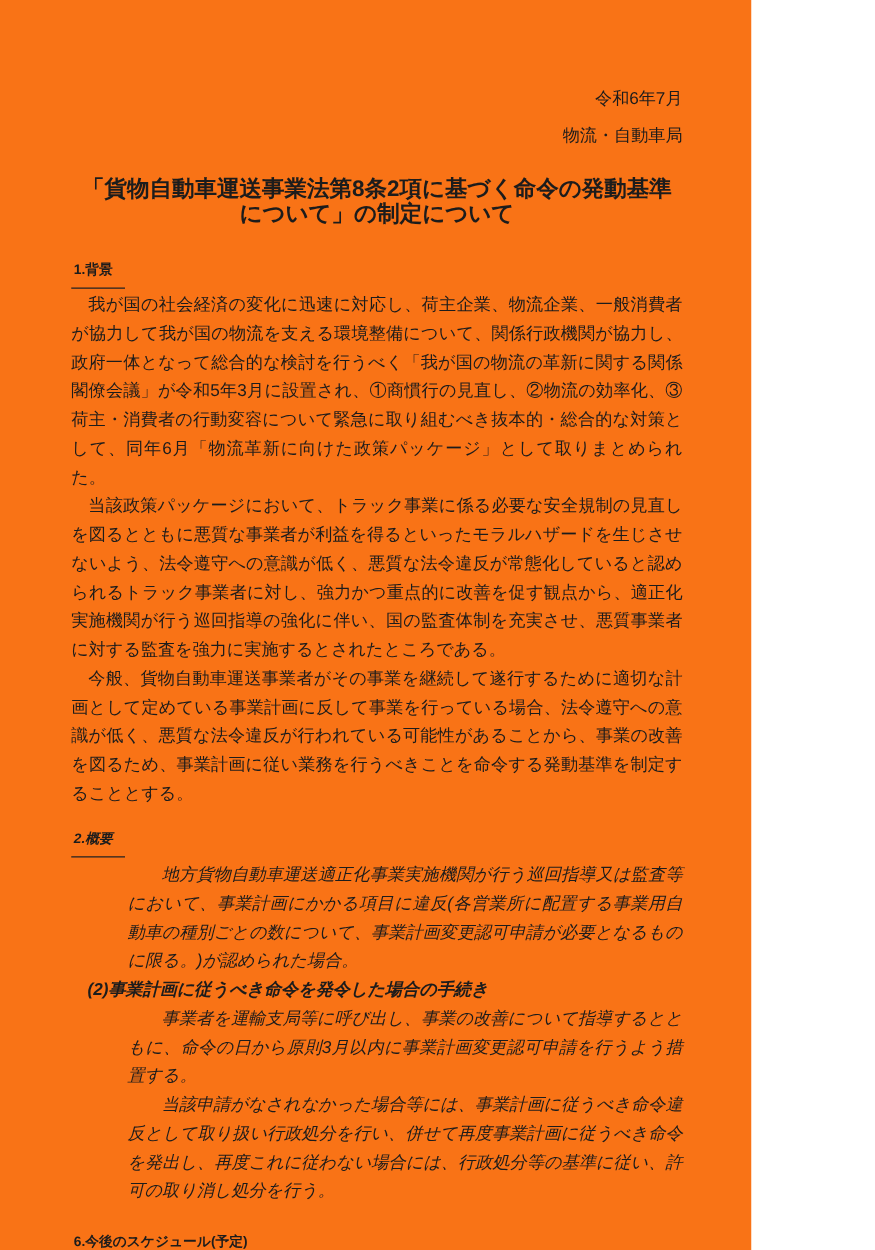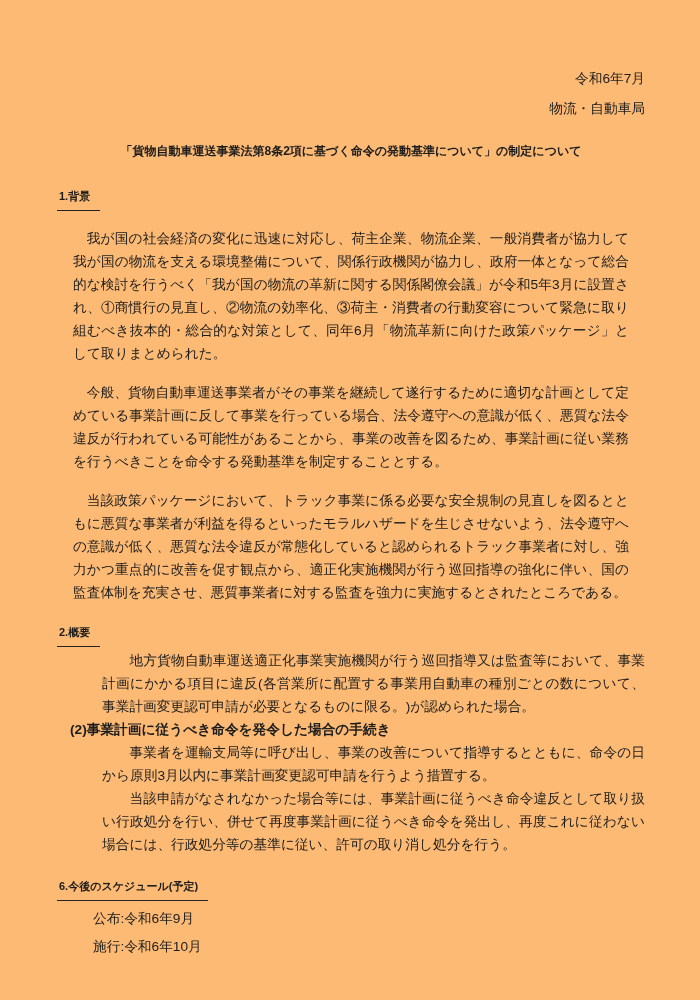--- a/index.html
+++ b/index.html
@@ -1,37 +1,37 @@
 <!DOCTYPE html>
 <html><head>
 <meta charset="utf-8">
 <style>
   * { margin:0; padding:0; box-sizing:border-box; }
   html, body { background:#ffffff; }
   body { width:700px; height:1000px; font-family:"Liberation Sans", sans-serif; }
   .page {
-    position:relative; width:700px; height:1000px; background:#fdba74;
+    position:relative; width:601px; height:1000px; background:#f97316;
     padding:64px 55px 28px 57px; overflow:hidden;
     color:#1c1c1c; font-size:13.7px; line-height:23px;
   }
   .doc-header { text-align:right; }
   .doc-header .hline { line-height:30px; font-size:13.7px; }
   .doc-title {
-    text-align:center; font-weight:bold; font-size:12px;
+    text-align:center; font-weight:bold; font-size:18px;
     margin-top:17px; line-height:20px;
   }
   .section h2 { font-size:11px; line-height:25px; font-weight:bold; }
   .sec-underline {
     display:inline-block; border-bottom:1.5px solid #222222;
     padding:0 10px 1px 2px;
   }
   .sec1 { margin-top:23px; }
   .sec1 h2 { margin-bottom:1px; }
-  p.body-par { text-indent:1em; text-align:justify; margin:16px; }
-  .sec2 { margin-top:13px; }
+  p.body-par { text-indent:1em; text-align:justify; margin:0; }
+  .sec2 { margin-top:13px;font-style:italic; }
   .sec2 h2 { margin-bottom:2px; }
   .item-heading { font-weight:bold; margin-left:13px; line-height:23px; }
   p.item-par { margin:0 0 0 45px; text-indent:2em; text-align:justify; }
   .sec3 { margin-top:18px; }
   .sec3 h2 { margin-bottom:4px; }
   .sched-line { margin-left:36px; line-height:28px; }
 </style>
 </head>
 <body>
 
@@ -40,22 +40,22 @@
   <div class="doc-header">
     <div class="hline">令和6年7月</div>
     <div class="hline">物流・自動車局</div>
   </div>
 
   <div class="doc-title">「貨物自動車運送事業法第8条2項に基づく命令の発動基準について」の制定について</div>
 
   <div class="section sec1">
     <h2><span class="sec-underline">1.背景</span></h2>
     <p class="body-par">我が国の社会経済の変化に迅速に対応し、荷主企業、物流企業、一般消費者が協力して我が国の物流を支える環境整備について、関係行政機関が協力し、政府一体となって総合的な検討を行うべく「我が国の物流の革新に関する関係閣僚会議」が令和5年3月に設置され、①商慣行の見直し、②物流の効率化、③荷主・消費者の行動変容について緊急に取り組むべき抜本的・総合的な対策として、同年6月「物流革新に向けた政策パッケージ」として取りまとめられた。</p>
+    <p class="body-par">当該政策パッケージにおいて、トラック事業に係る必要な安全規制の見直しを図るとともに悪質な事業者が利益を得るといったモラルハザードを生じさせないよう、法令遵守への意識が低く、悪質な法令違反が常態化していると認められるトラック事業者に対し、強力かつ重点的に改善を促す観点から、適正化実施機関が行う巡回指導の強化に伴い、国の監査体制を充実させ、悪質事業者に対する監査を強力に実施するとされたところである。</p>
     <p class="body-par">今般、貨物自動車運送事業者がその事業を継続して遂行するために適切な計画として定めている事業計画に反して事業を行っている場合、法令遵守への意識が低く、悪質な法令違反が行われている可能性があることから、事業の改善を図るため、事業計画に従い業務を行うべきことを命令する発動基準を制定することとする。</p>
-    <p class="body-par">当該政策パッケージにおいて、トラック事業に係る必要な安全規制の見直しを図るとともに悪質な事業者が利益を得るといったモラルハザードを生じさせないよう、法令遵守への意識が低く、悪質な法令違反が常態化していると認められるトラック事業者に対し、強力かつ重点的に改善を促す観点から、適正化実施機関が行う巡回指導の強化に伴い、国の監査体制を充実させ、悪質事業者に対する監査を強力に実施するとされたところである。</p>
   </div>
 
   <div class="section sec2">
     <h2><span class="sec-underline">2.概要</span></h2>
     <p class="item-par">地方貨物自動車運送適正化事業実施機関が行う巡回指導又は監査等において、事業計画にかかる項目に違反(各営業所に配置する事業用自動車の種別ごとの数について、事業計画変更認可申請が必要となるものに限る。)が認められた場合。</p>
     <div class="item-heading">(2)事業計画に従うべき命令を発令した場合の手続き</div>
     <p class="item-par">事業者を運輸支局等に呼び出し、事業の改善について指導するとともに、命令の日から原則3月以内に事業計画変更認可申請を行うよう措置する。</p>
     <p class="item-par">当該申請がなされなかった場合等には、事業計画に従うべき命令違反として取り扱い行政処分を行い、併せて再度事業計画に従うべき命令を発出し、再度これに従わない場合には、行政処分等の基準に従い、許可の取り消し処分を行う。</p>
   </div>
 

